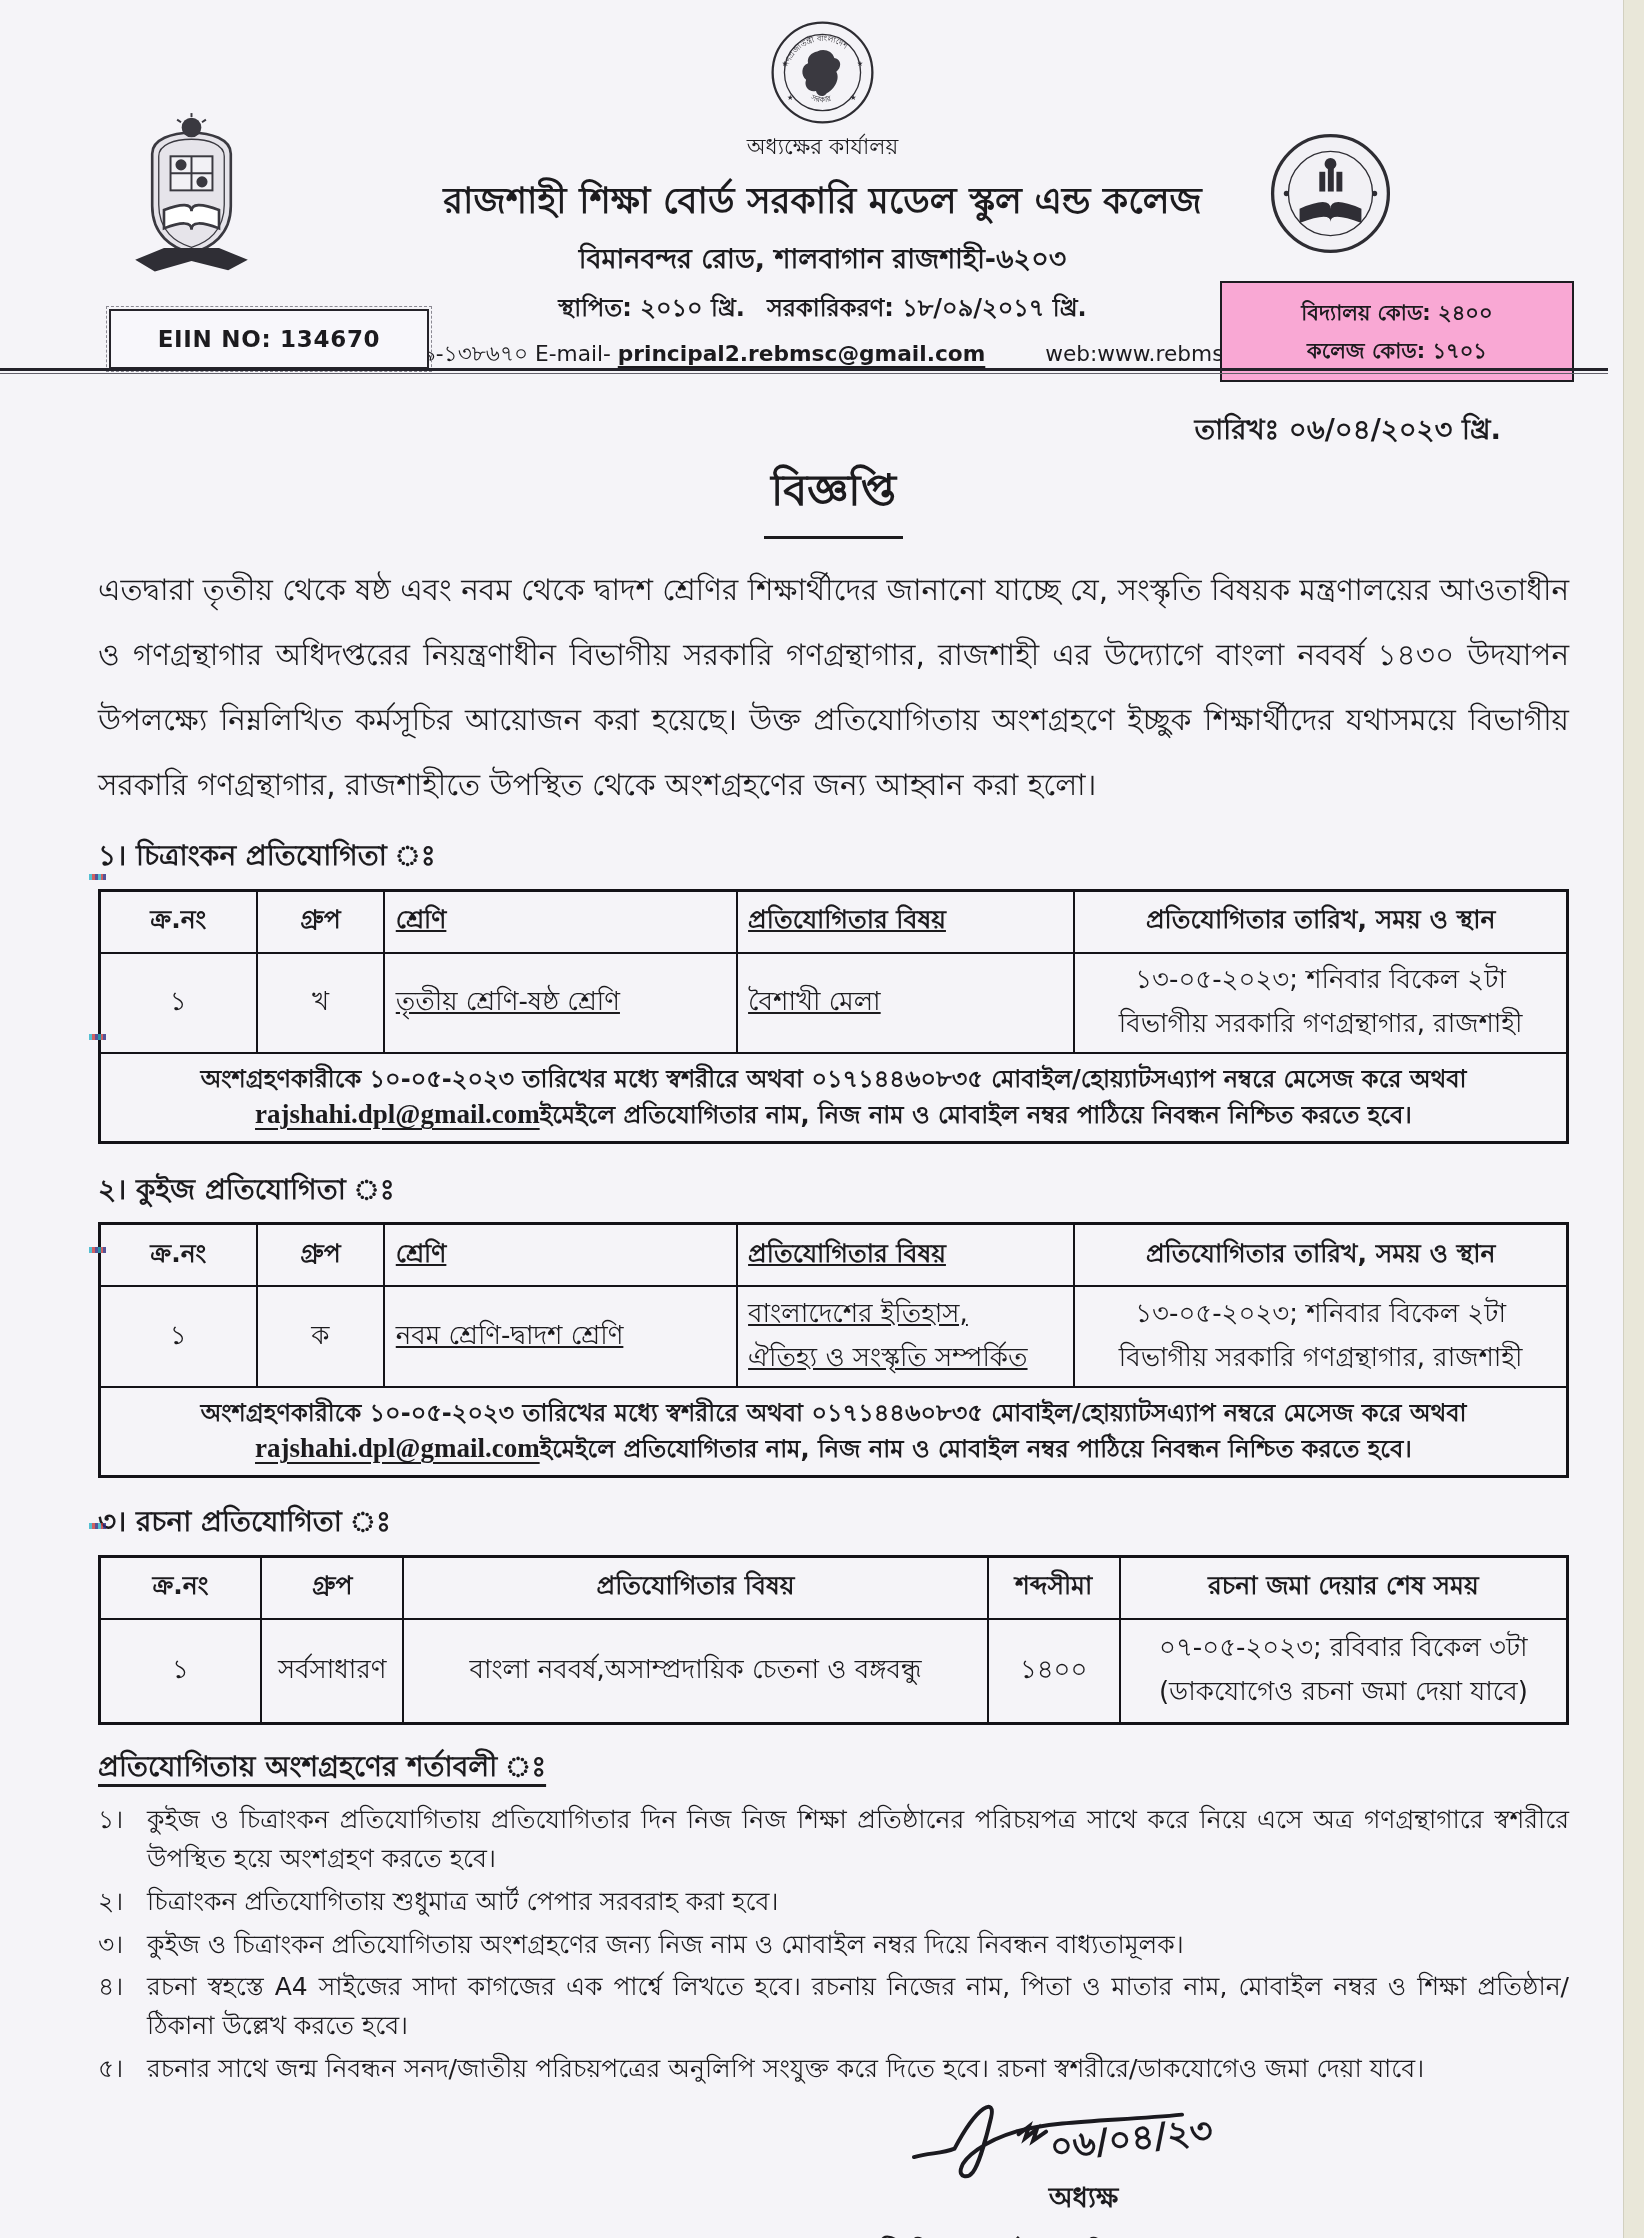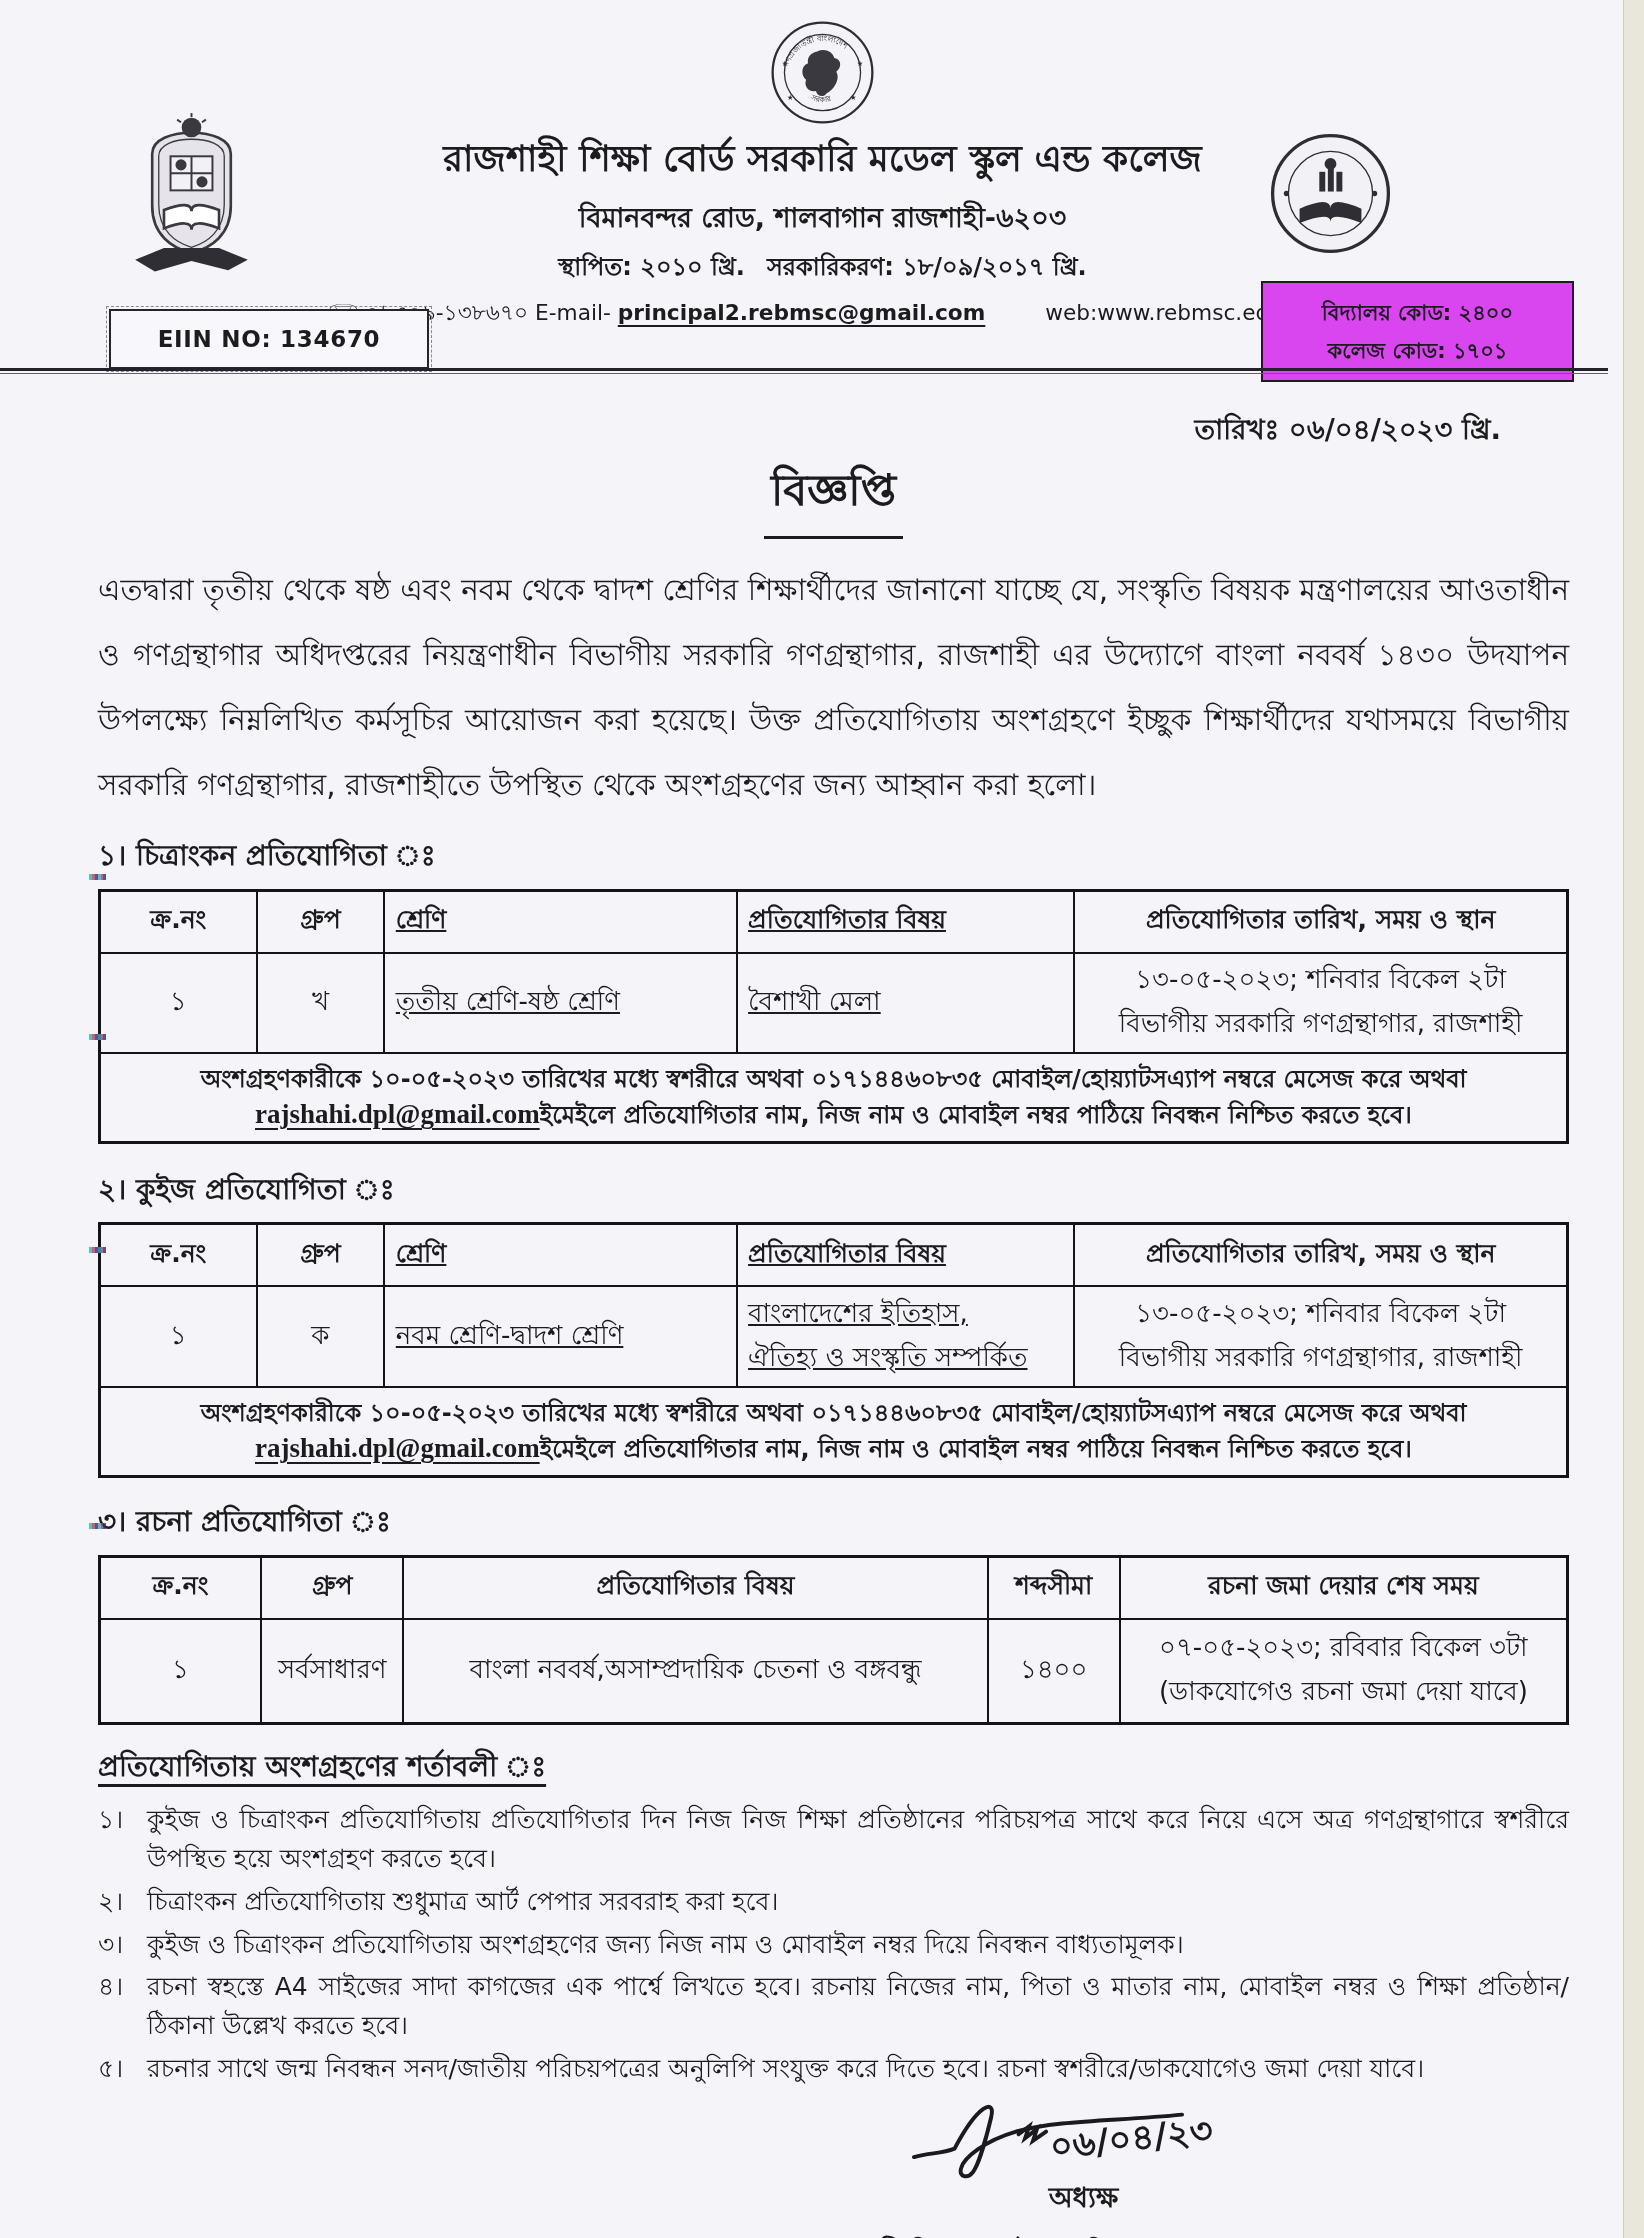--- a/index.html
+++ b/index.html
@@ -34,23 +34,23 @@
   .contact .web { margin-left: 53px; }
   .crest { position: absolute; left: 126px; top: 113px; }
   .eiin {
     position: absolute; left: 109px; top: 309px; width: 320px; height: 60px;
     border: 2px solid #26242a; outline: 0.7px dashed #8a8892; outline-offset: 2.6px;
     display: flex; align-items: center; justify-content: center;
     font-size: 23px; font-weight: bold; letter-spacing: 0.7px; background: #f8f7fb;
   }
   .blogo { position: absolute; right: 252px; top: 131px; }
   .codes {
-    position: absolute; right: 71px; top: 281px; width: 313px;
+    position: absolute; right: 71px; top: 281px; width: 354px;
     border: 2.6px solid #1d1c21; padding: 10.5px 5.3px; text-align: center;
-    font-size: 21px; font-weight: bold; line-height: 38px; background: #d946ef;
+    font-size: 21px; font-weight: bold; line-height: 38px; background: #f9a8d4;
   }
   .rule { position: absolute; left: 0; bottom: 5.3px; width: 1608px; border-top: 3.3px solid #23222a; }
   .rule::after { content: ""; display: block; margin-top: 2px; border-top: 1.3px solid #63616b; }
   
   .content { padding: 0 76px 0 98px; }
   .date-line { margin-top: 30px; text-align: right; padding-right: 68px; font-size: 27.6px; font-weight: bold; }
   .doc-title { text-align: center; margin-top: 2.6px; }
   .doc-title span {
     display: inline-block; font-size: 43px; font-weight: bold;
     border-bottom: 3.9px solid #1c1b1e; padding: 0 6.6px 7.9px;
@@ -113,20 +113,21 @@
         <text font-size="12" fill="#2e2d33"><textPath href="#sealTop" startOffset="8%">গণপ্রজাতন্ত্রী বাংলাদেশ</textPath></text>
         <text font-size="12" fill="#2e2d33"><textPath href="#sealBot" startOffset="32%">সরকার</textPath></text>
         <path fill="#3a3940" d="M72,48 C82,43 95,47 98,58 C110,60 109,73 101,79 C108,91 96,108 86,112 C81,119 72,116 70,108 C60,111 51,101 55,91 C47,85 47,70 58,66 C56,56 63,50 72,48 Z"></path>
         <g fill="#2e2d33" font-size="11">
           <text x="18" y="70">★</text>
             <text x="132" y="70">★</text>
           <text x="26" y="122">★</text>
             <text x="122" y="122">★</text>
         </g>
       </svg>
+      <div class="office">অধ্যক্ষের কার্যালয়</div>
       <div class="inst">রাজশাহী শিক্ষা বোর্ড সরকারি মডেল স্কুল এন্ড কলেজ</div>
       <div class="addr">বিমানবন্দর রোড, শালবাগান রাজশাহী-৬২০৩</div>
       <div class="estd">
         <span>স্থাপিত: ২০১০ খ্রি.</span><span class="sep"></span><span>সরকারিকরণ: ১৮/০৯/২০১৭ খ্রি.</span>
       </div>
       <div class="contact">
         <span class="phone-ic">☏</span><span>০১৩০৯-১৩৮৬৭০</span>
         <span>E-mail-</span>
         <span class="email">principal2.rebmsc@gmail.com</span>
         <span class="web">web:www.rebmsc.edu.bd</span>

